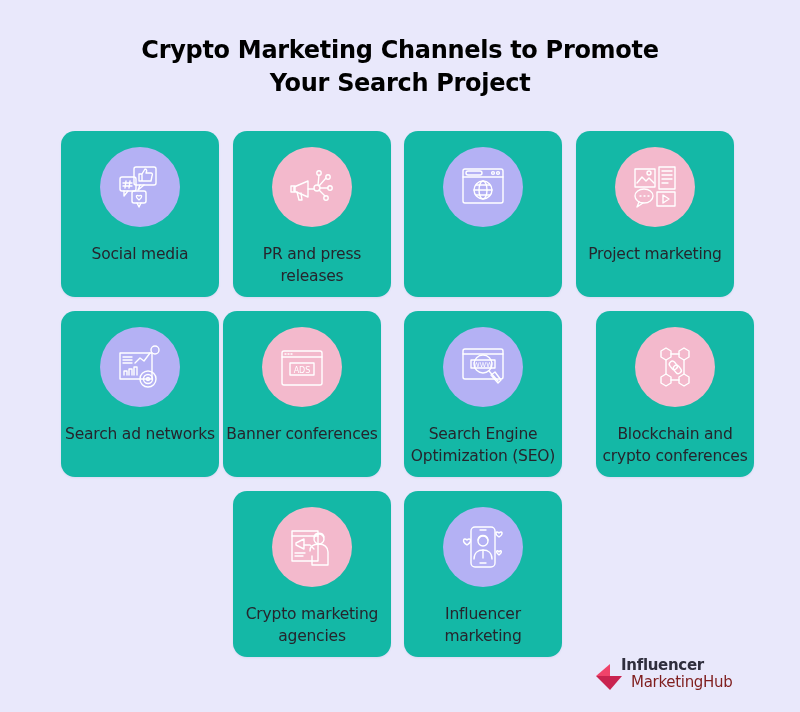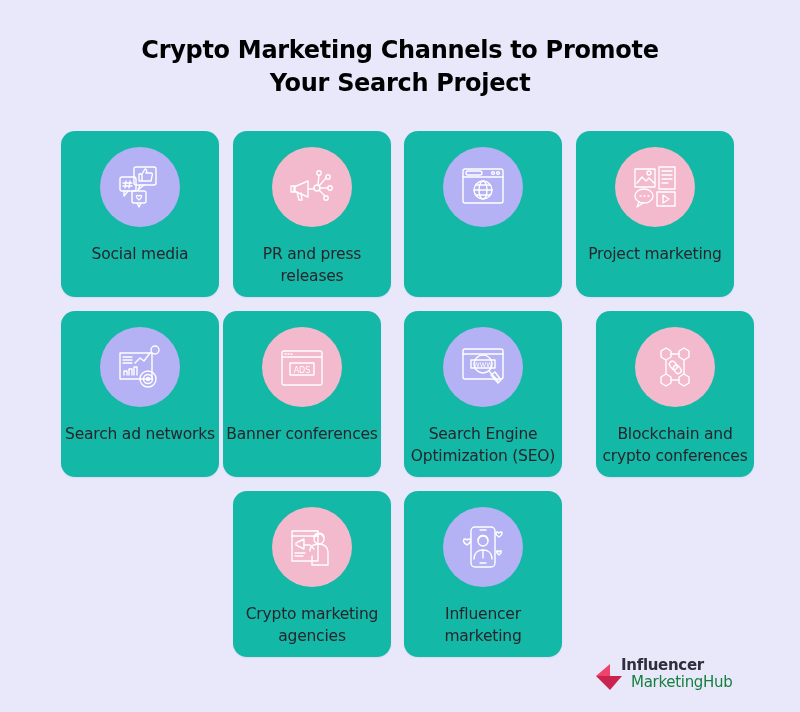--- a/index.html
+++ b/index.html
@@ -50,21 +50,21 @@
     width: 160px; height: 40px;
   }
   .logo-mark { position: absolute; left: 0; top: 6px; }
   .logo-l1 {
     position: absolute; left: 25px; top: 0px;
     font-weight: bold; font-size: 15px; color: #2f2e3d;
     letter-spacing: -0.3px;
   }
   .logo-l2 {
     position: absolute; left: 35px; top: 17px;
-    font-size: 15px; color: #15803d;
+    font-size: 15px; color: #7f1d1d;
     letter-spacing: -0.3px;
   }
 </style>
 </head>
 <body>
 
 <div class="title">
   <div>Crypto Marketing Channels to Promote</div>
   <div>Your Search Project</div>
 </div>

